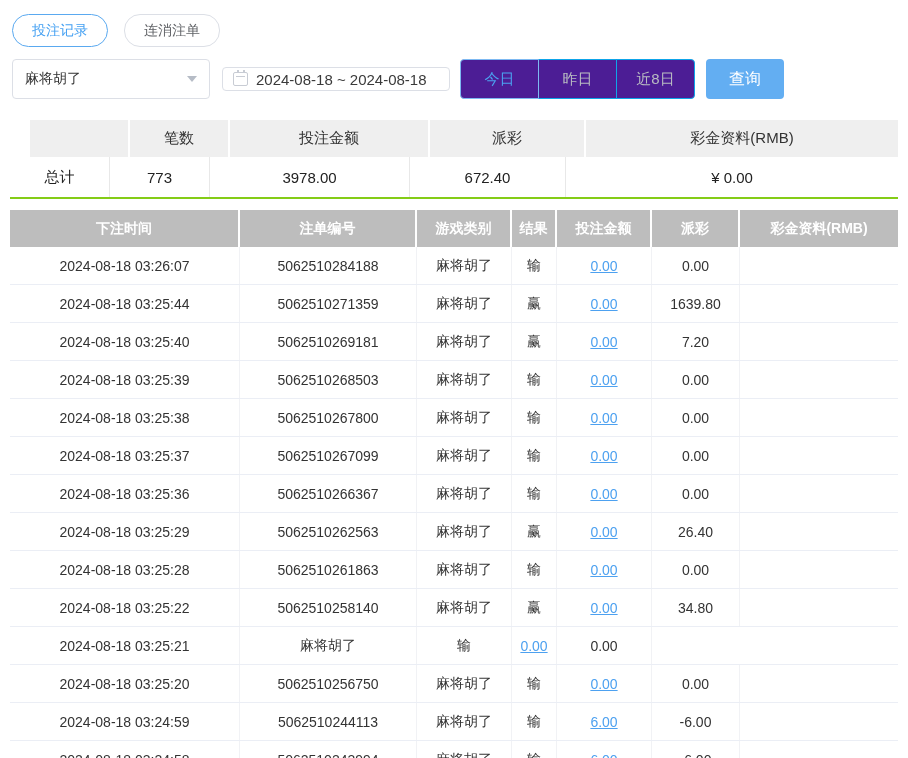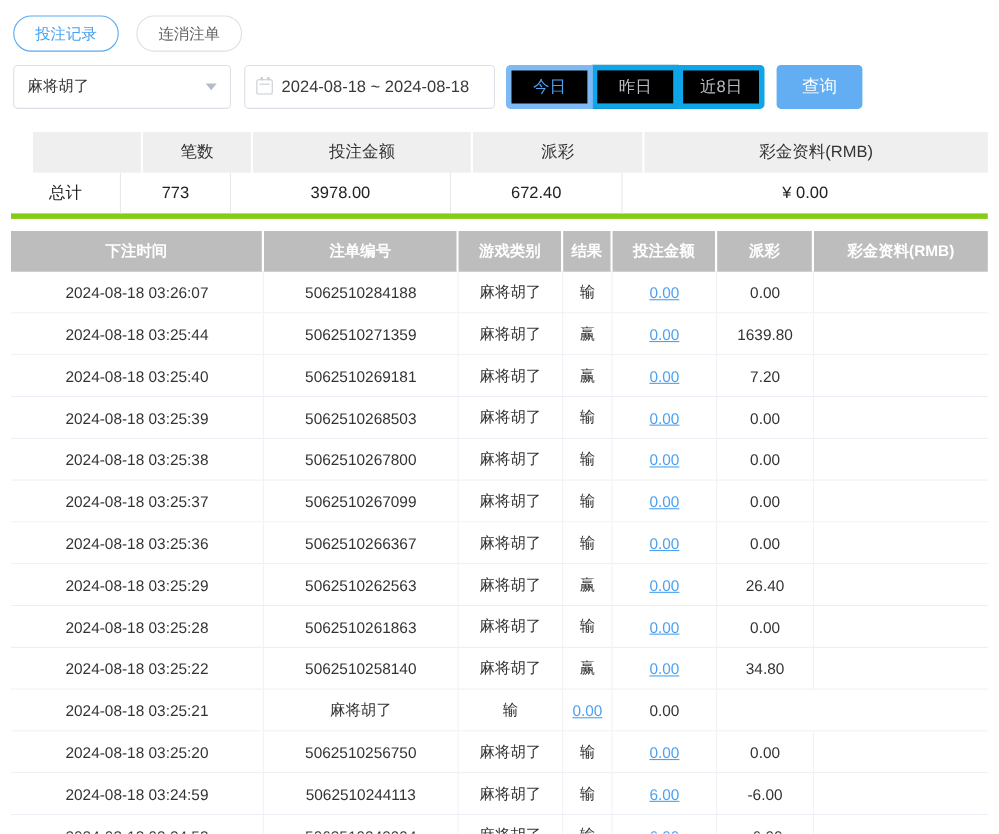--- a/index.html
+++ b/index.html
@@ -27,39 +27,39 @@
   .select-box {
     width: 198px; height: 40px; border: 1px solid #dcdfe6; border-radius: 4px;
     display: flex; align-items: center; justify-content: space-between;
     padding: 0 12px; font-size: 14px; color: #333; background: #fff; cursor: pointer;
   }
   .caret {
     width: 0; height: 0; border-left: 5px solid transparent; border-right: 5px solid transparent;
     border-top: 6px solid #b6bcc6;
   }
   .date-box {
-    width: 228px; height: 40px; border: 1px solid #dcdfe6; border-radius: 4px;
+    width: 228px; height: 24px; border: 1px solid #dcdfe6; border-radius: 4px;
     display: flex; align-items: center; gap: 8px; padding: 0 10px;
     margin-left: 12px; font-size: 15px; color: #3a3a3a; background: #fff; cursor: pointer;
   }
   .cal-icon {
     width: 15px; height: 14px; border: 1px solid #c8ccd4; border-radius: 2px;
     position: relative; flex: 0 0 auto;
   }
   .cal-icon::before {
     content: ""; position: absolute; left: 2px; right: 2px; top: 3px;
     border-top: 1px solid #c8ccd4;
   }
   .cal-icon::after {
     content: ""; position: absolute; left: 3px; top: -3px; width: 2px; height: 3px;
     background: #c8ccd4; box-shadow: 6px 0 0 #c8ccd4;
   }
   .btn-group { display: flex; margin-left: 10px; }
   .quick-btn {
-    width: 79px; height: 40px; background: #000000; border: 5px solid #0ea5e9;
+    width: 79px; height: 40px; background: #4c1d95; border: 1px solid #0ea5e9;
     font-size: 15px; color: #b9bcc2; display: flex; align-items: center; justify-content: center;
     cursor: pointer; margin-left: -1px; position: relative;
   }
   .quick-btn:first-child { border-radius: 4px 0 0 4px; margin-left: 0; }
   .quick-btn:last-child { border-radius: 0 4px 4px 0; }
   .quick-btn.active { border-color: #7db9f2; color: #4ba2f0; z-index: 2; }
   .search-btn {
     width: 78px; height: 40px; margin-left: 11px; border: none; border-radius: 4px;
     background: #63aef2; color: #fff; font-size: 16px; cursor: pointer;
     display: flex; align-items: center; justify-content: center;
@@ -70,21 +70,21 @@
   .summary .hdr {
     display: grid; grid-template-columns: 100px 100px 200px 156px 1fr; height: 37px; padding-left: 20px;
   }
   .summary .hdr > div {
     background: #efefef; display: flex; align-items: center; justify-content: center;
     color: #333; border-right: 2px solid #fff;
   }
   .summary .hdr > div:last-child { border-right: none; }
   .summary .row {
     display: grid; grid-template-columns: 100px 100px 200px 156px 1fr; height: 42px;
-    border-bottom: 5px solid #84cc16;
+    border-bottom: 2px solid #84cc16;
   }
   .summary .row > div {
     display: flex; align-items: center; justify-content: center;
     border-right: 1px solid #e8e8e8; color: #222;
   }
   .summary .row > div:last-child { border-right: none; }
 
   
   .main-table { width: 888px; margin-top: 11px; font-size: 14px; }
   .main-table .hdr {

